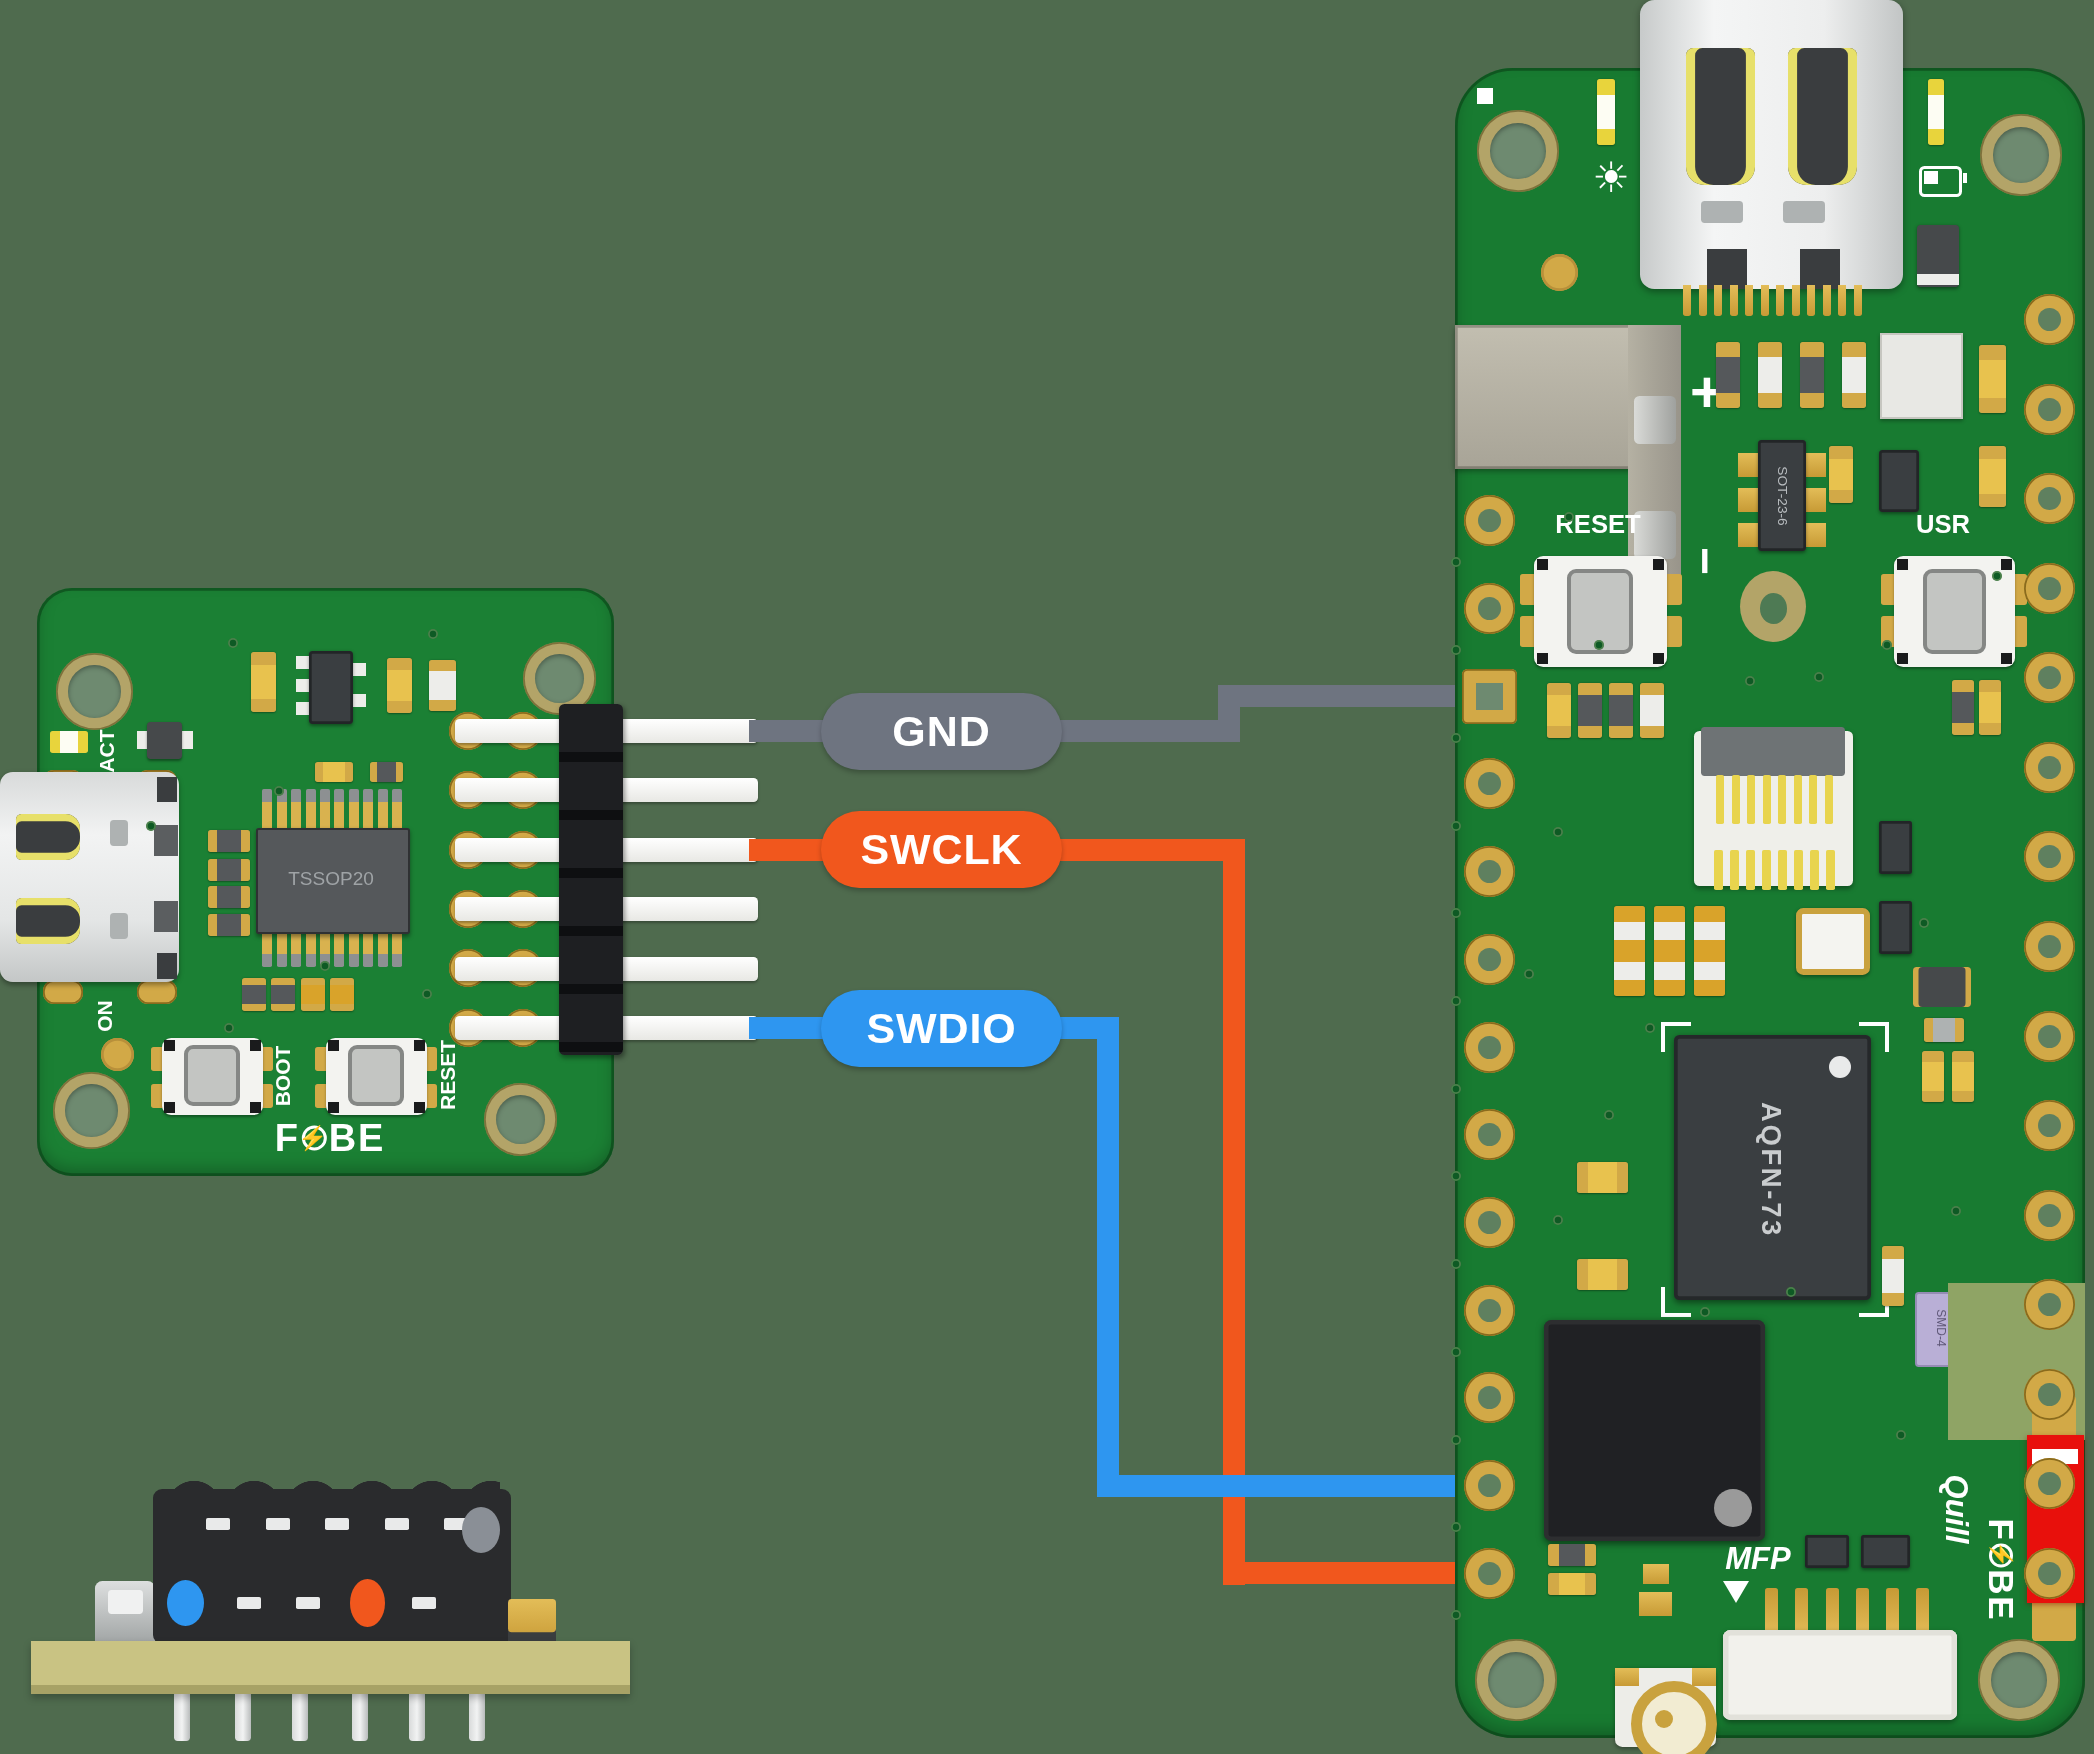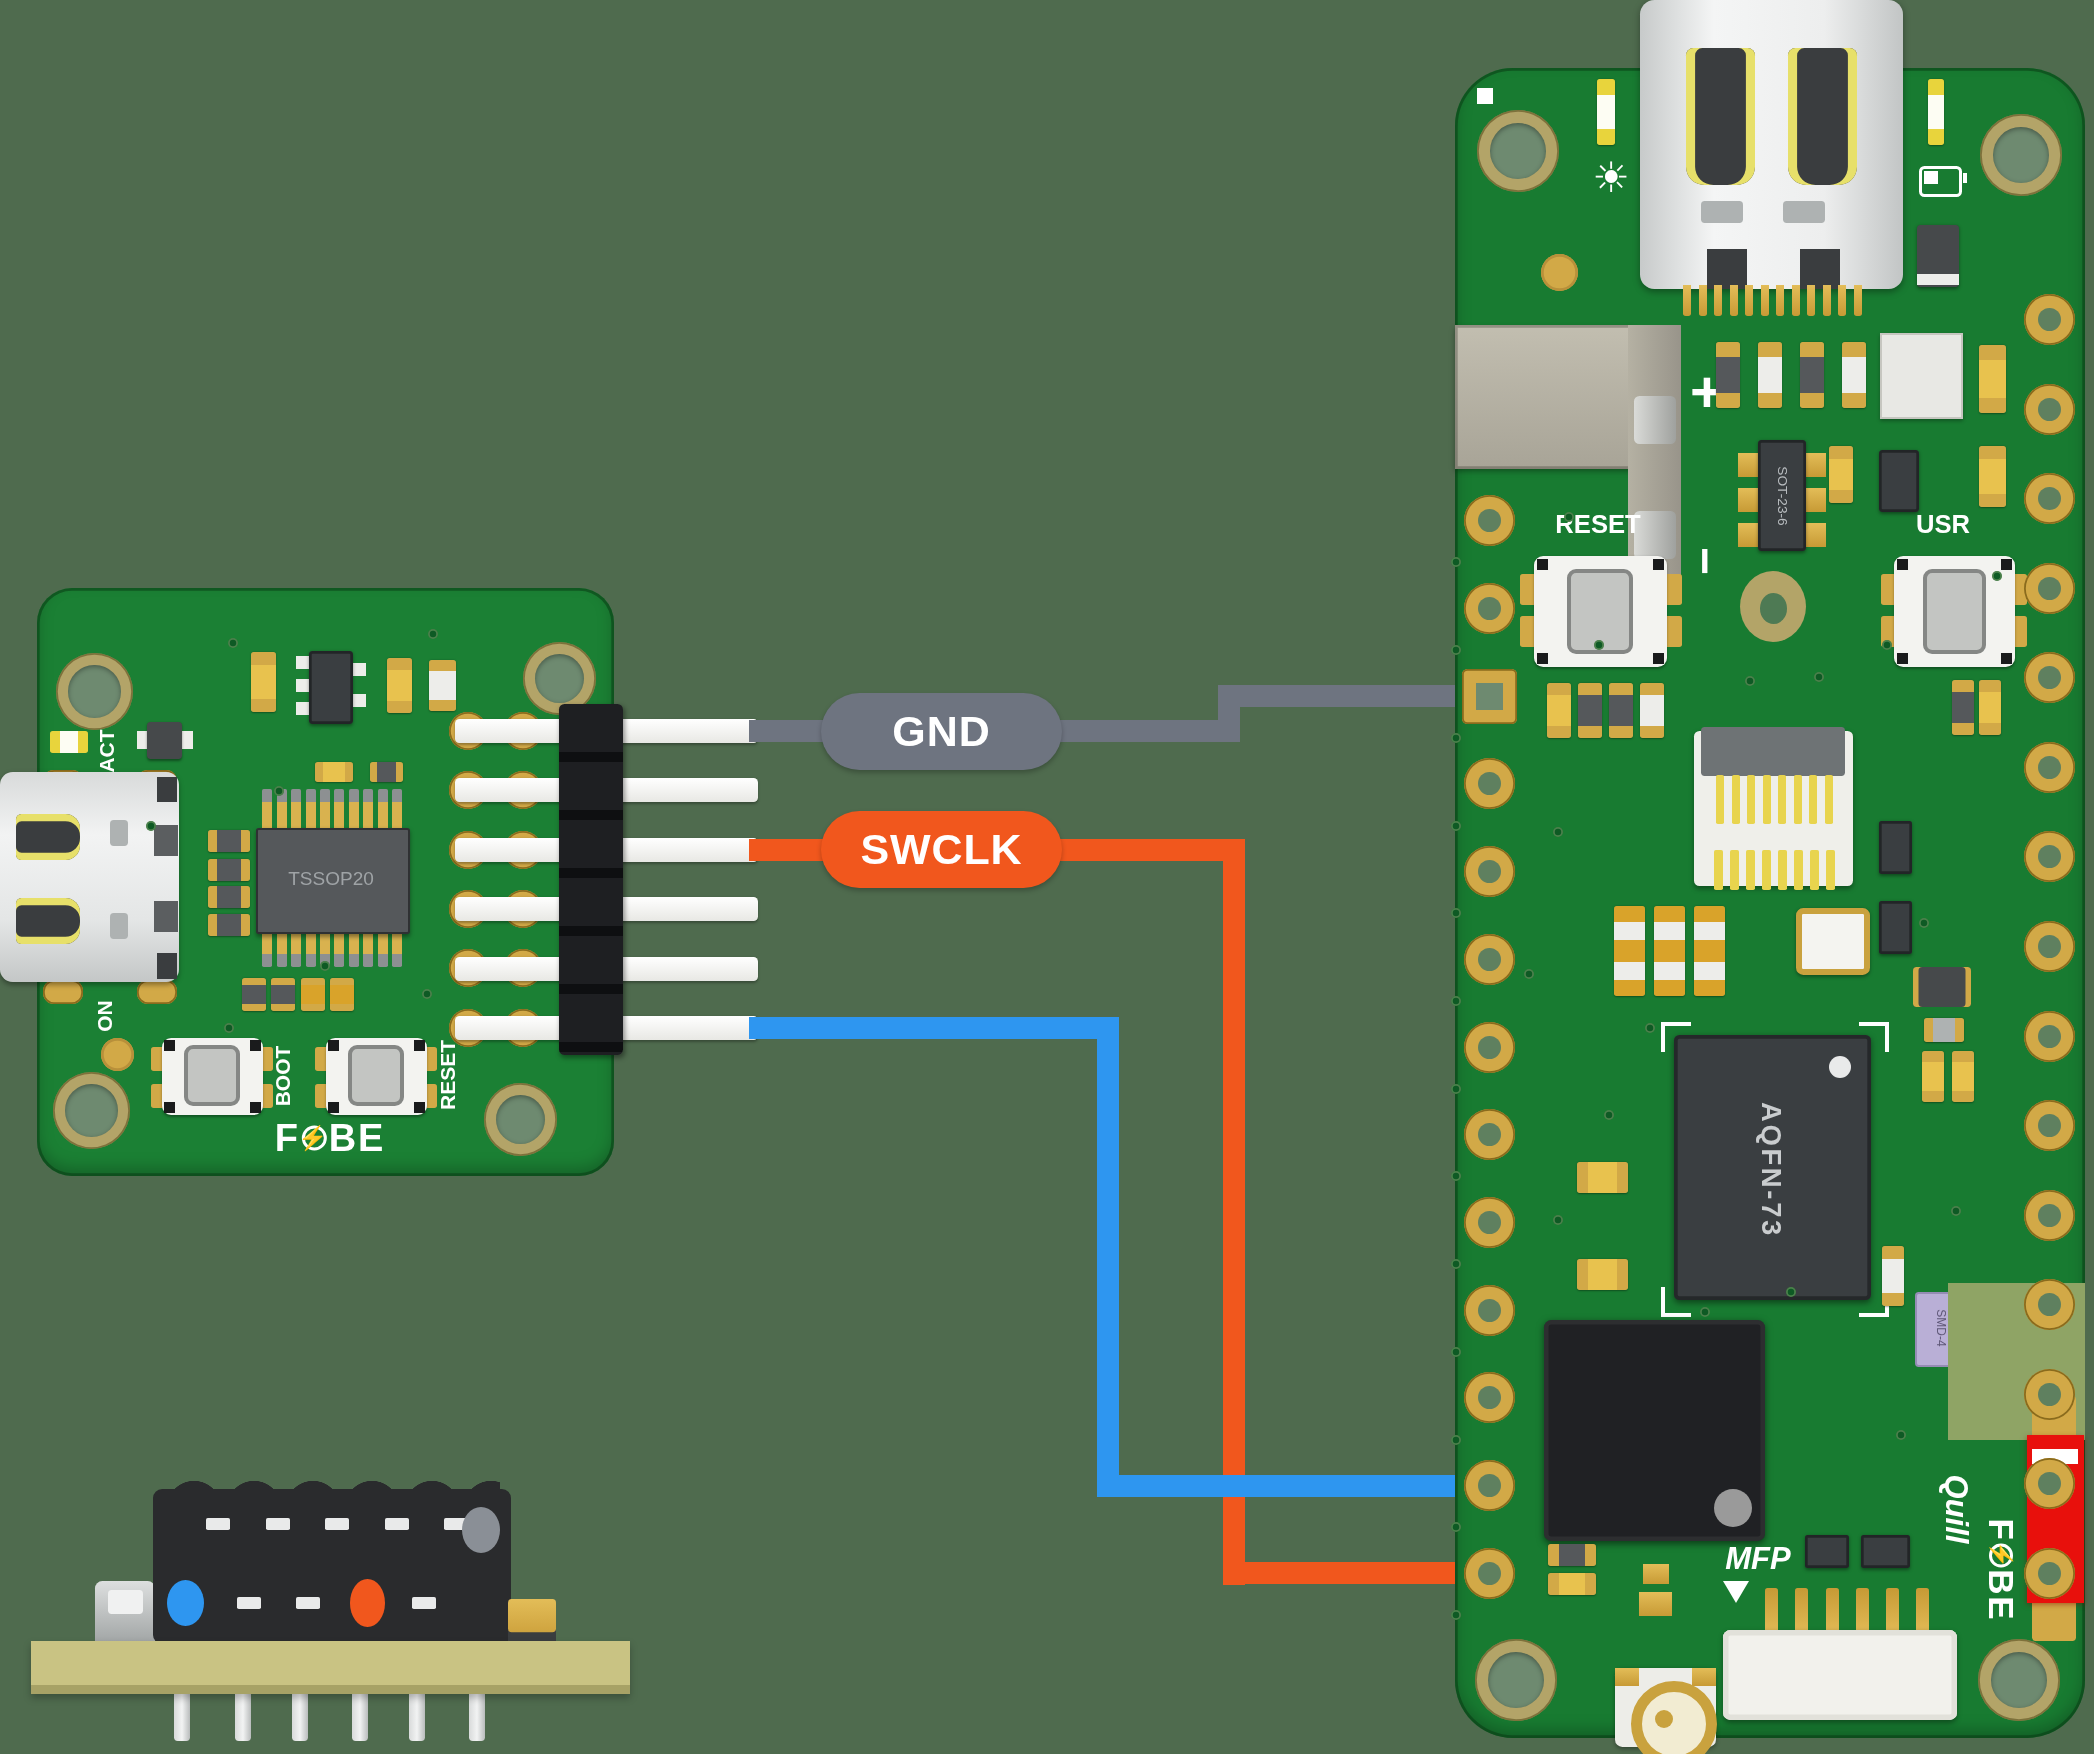--- a/index.html
+++ b/index.html
@@ -209,20 +209,23 @@
   <div class="wire" style="left:749px;top:720px;width:491px;height:22px;background:#6E7480;"></div>
   <div class="wire" style="left:1218px;top:685px;width:22px;height:57px;background:#6E7480;"></div>
   <div class="wire" style="left:1229px;top:685px;width:271px;height:22px;background:#6E7480;"></div>
 
   <div class="pill" style="left:821px;top:811px;background:#F1571D;">
       <span>SWCLK</span>
     </div>
   <div class="pill" style="left:821px;top:693px;background:#6E7480;">
       <span>GND</span>
     </div>
+  <div class="pill" style="left:821px;top:990px;background:#2E96F0;">
+      <span>SWDIO</span>
+    </div>
 
   <div class="abs pcb" style="left:1455px;top:68px;width:630px;height:1670px;border-radius:58px;background:#187B31;"></div>
   <div class="abs hole" style="left:1477px;top:110px;width:82px;height:82px;">
       <i></i>
     </div>
   <div class="abs hole" style="left:1980px;top:114px;width:82px;height:82px;">
       <i></i>
     </div>
   <div class="abs hole" style="left:1475px;top:1639px;width:82px;height:82px;">
       <i></i>

